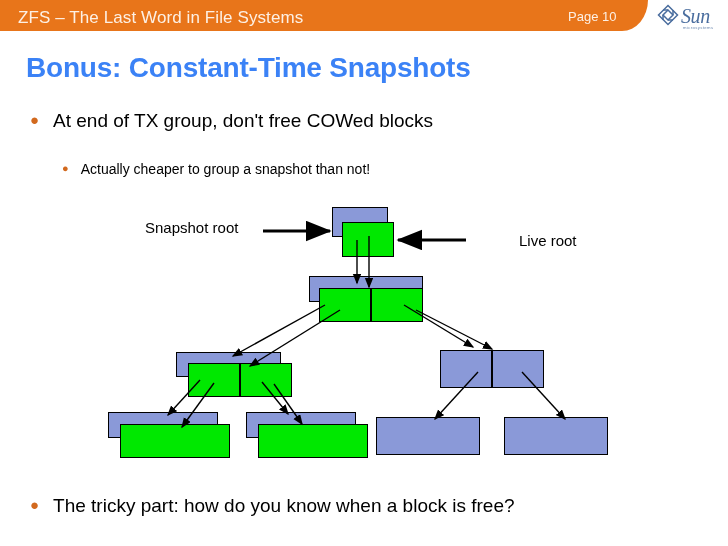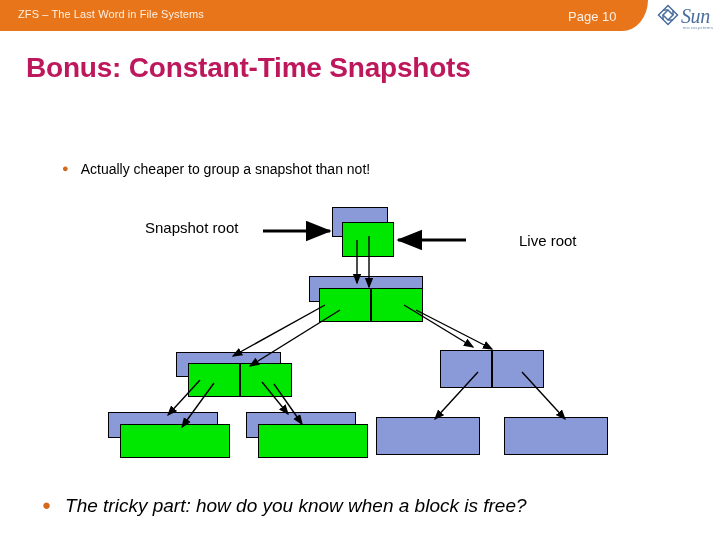--- a/index.html
+++ b/index.html
@@ -25,21 +25,21 @@
     top: 0;
     width: 648px;
     height: 31px;
     background: #e8751a;
     border-radius: 0 0 26px 0 / 0 0 31px 0;
   }
   .header-title {
     position: absolute;
     left: 18px;
     top: 8px;
-    font-size: 11px;
+    font-size: 17px;
     color: #fdf0e4;
     letter-spacing: 0.1px;
     white-space: nowrap;
   }
   .header-page {
     position: absolute;
     left: 568px;
     top: 9px;
     font-size: 13px;
     color: #fdf0e4;
@@ -71,21 +71,21 @@
     letter-spacing: 0.4px;
   }
 
   
   .slide-title {
     position: absolute;
     left: 26px;
     top: 52px;
     font-size: 28px;
     font-weight: bold;
-    color: #be185d;
+    color: #3b82f6;
     letter-spacing: -0.2px;
     white-space: nowrap;
   }
 
   
   .bullet-l1 {
     position: absolute;
     font-size: 19px;
     color: #000000;
     white-space: nowrap;
@@ -106,21 +106,21 @@
   .bullet-l2 .dot {
     display: inline-block;
     color: #d2691e;
     font-size: 11px;
     vertical-align: 2px;
     margin-right: 12px;
   }
 
   #bullet1 { left: 30px; top: 110px; }
   #bullet2 { left: 62px; top: 161px; }
-  #bullet3 { left: 42px; top: 495px; font-style: italic; }
+  #bullet3 { left: 30px; top: 495px; }
 
   
   .diagram {
     position: absolute;
     left: 0;
     top: 0;
     width: 616px;
     height: 546px;
   }
   .blk {
@@ -166,20 +166,23 @@
         <path d="M11 6 L16 11 L11 16 L6 11 Z"></path>
         <path d="M6 6 L11 6 M16 16 L11 16 M6 11 L6 16 M16 6 L16 11"></path>
       </g>
     </svg>
     <div class="sun-word">Sun</div>
     <div class="sun-sub">microsystems</div>
   </div>
 
   <div class="slide-title">Bonus: Constant-Time Snapshots</div>
 
+  <div class="bullet-l1" id="bullet1">
+    <span class="dot">●</span><span>At end of TX group, don't free COWed blocks</span>
+  </div>
 
   <div class="bullet-l2" id="bullet2">
     <span class="dot">●</span><span>Actually cheaper to group a snapshot than not!</span>
   </div>
 
   <div class="bullet-l1" id="bullet3">
     <span class="dot">●</span><span>The tricky part:  how do you know when a block is free?</span>
   </div>
 
   <div class="diagram">

